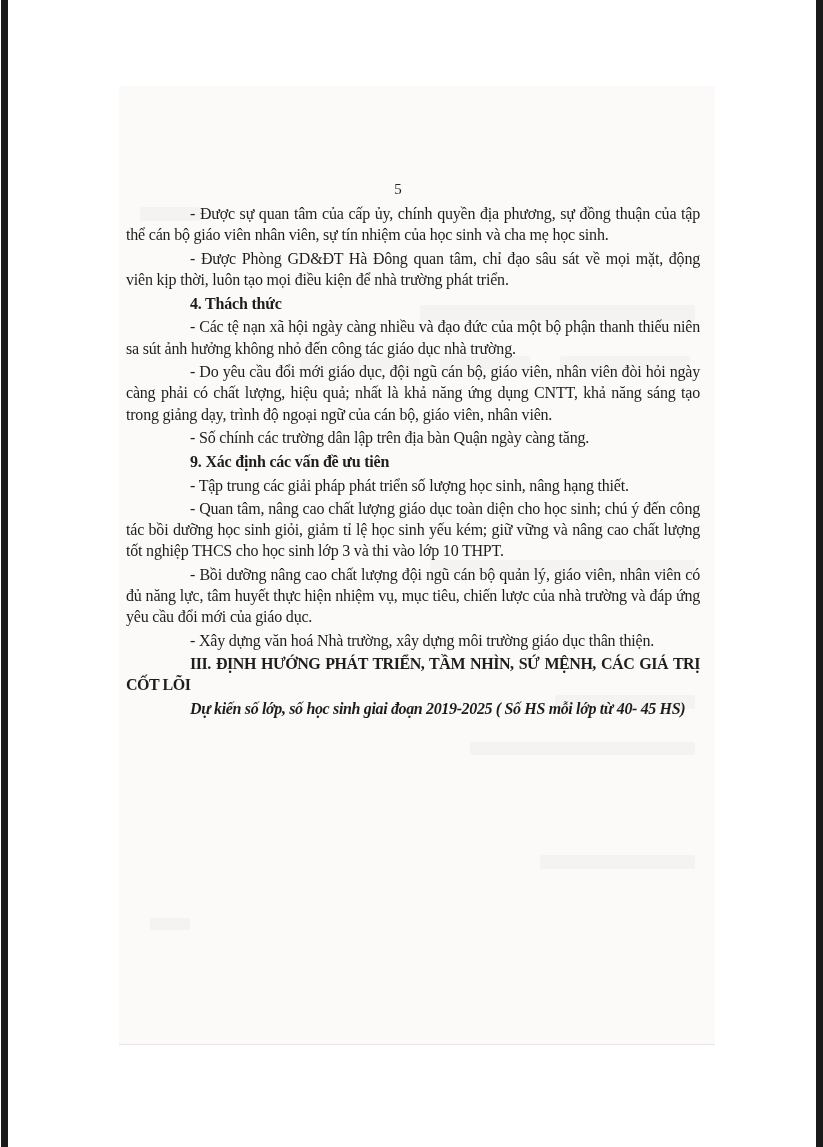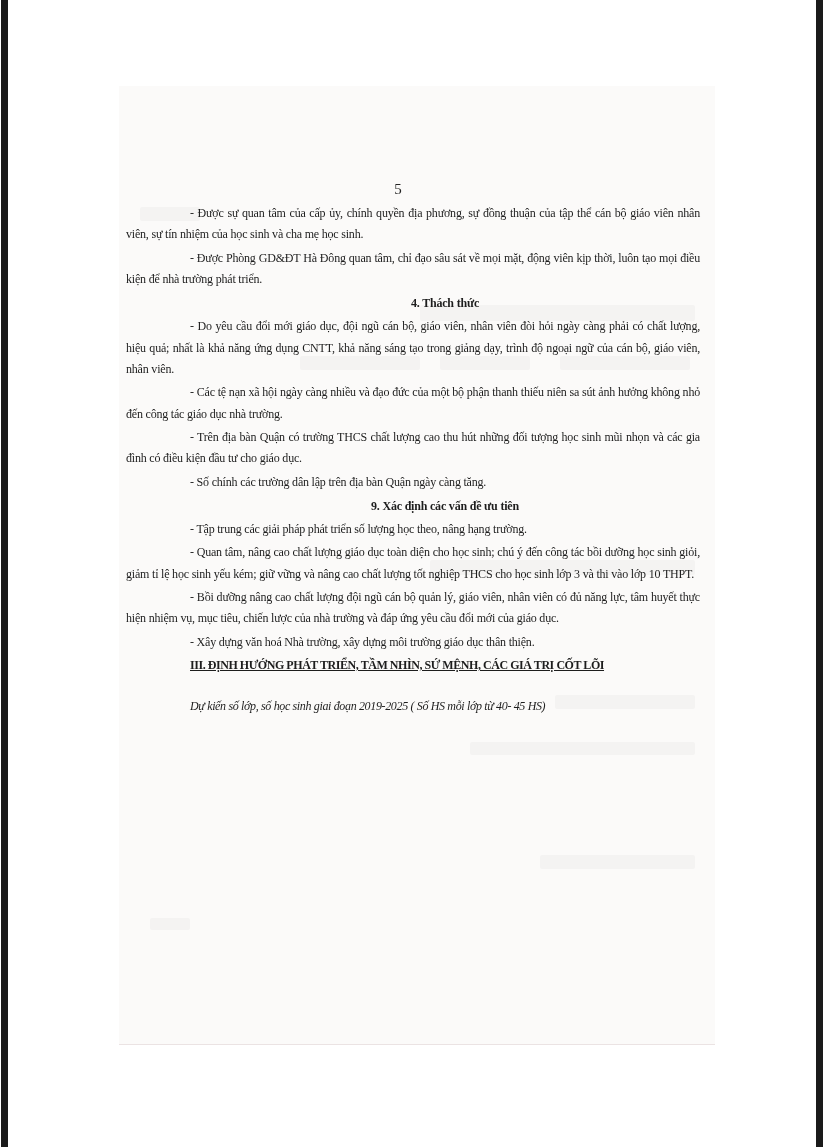--- a/index.html
+++ b/index.html
@@ -43,46 +43,45 @@
     text-align: center;
     font-size: 15px;
     color: #242424;
   }
 
   .content {
     position: absolute;
     left: 126px;
     top: 203px;
     width: 574px;
-    font-size: 12px;
+    font-size: 16px;
     line-height: 21.3px;
     letter-spacing: -0.2px;
     color: #1d1d1d;
     text-align: justify;
   }
   .content p {
     margin: 0 0 2px 0;
     text-indent: 64px;
   }
   .content p.h {
     font-weight: 700;
-    text-align: center;
+    text-align: left;
     margin-top: 3px;
   }
   .content p.hj {
     font-weight: 700;
     letter-spacing: -0.45px;
     margin-top: 0;
-    text-decoration: underline;
   }
   .content p.it {
-    font-weight: 400;
+    font-weight: 700;
     font-style: italic;
     letter-spacing: -0.35px;
-    margin-top: 20px;
+    margin-top: 2px;
   }
 
   
   .artifact {
     position: absolute;
     background: rgba(120, 108, 108, 0.05);
     border-radius: 2px;
     pointer-events: none;
   }
 </style>
@@ -106,26 +105,25 @@
   <div class="artifact" style="left:470px; top:742px; width:225px; height:13px;"></div>
   <div class="artifact" style="left:540px; top:855px; width:155px; height:14px;"></div>
   <div class="artifact" style="left:150px; top:918px; width:40px;  height:12px;"></div>
 
   <div class="page-number">5</div>
 
   <div class="content">
     <p class="para">- Được sự quan tâm của cấp ủy, chính quyền địa phương, sự đồng thuận của tập thể cán bộ giáo viên nhân viên, sự tín nhiệm của học sinh và cha mẹ học sinh.</p>
     <p class="para">- Được Phòng GD&amp;ĐT Hà Đông quan tâm, chỉ đạo sâu sát về mọi mặt, động viên kịp thời, luôn tạo mọi điều kiện để nhà trường phát triển.</p>
     <p class="h">4. Thách thức</p>
+    <p class="para">- Các tệ nạn xã hội ngày càng nhiều và đạo đức của một bộ phận thanh thiếu niên sa sút ảnh hưởng không nhỏ đến công tác giáo dục nhà trường.</p>
     <p class="para">- Do yêu cầu đổi mới giáo dục, đội ngũ cán bộ, giáo viên, nhân viên đòi hỏi ngày càng phải có chất lượng, hiệu quả; nhất là khả năng ứng dụng CNTT, khả năng sáng tạo trong giảng dạy, trình độ ngoại ngữ của cán bộ, giáo viên, nhân viên.</p>
-    <p class="para">- Các tệ nạn xã hội ngày càng nhiều và đạo đức của một bộ phận thanh thiếu niên sa sút ảnh hưởng không nhỏ đến công tác giáo dục nhà trường.</p>
-    <p class="para">- Trên địa bàn Quận có trường THCS chất lượng cao thu hút những đối tượng học sinh mũi nhọn và các gia đình có điều kiện đầu tư cho giáo dục.</p>
     <p class="para">- Số chính các trường dân lập trên địa bàn Quận ngày càng tăng.</p>
     <p class="h">9. Xác định các vấn đề ưu tiên</p>
-    <p class="para">- Tập trung các giải pháp phát triển số lượng học theo, nâng hạng trường.</p>
+    <p class="para">- Tập trung các giải pháp phát triển số lượng học sinh, nâng hạng thiết.</p>
     <p class="para">- Quan tâm, nâng cao chất lượng giáo dục toàn diện cho học sinh; chú ý đến công tác bồi dưỡng học sinh giỏi, giảm tỉ lệ học sinh yếu kém; giữ vững và nâng cao chất lượng tốt nghiệp THCS cho học sinh lớp 3 và thi vào lớp 10 THPT.</p>
     <p class="para">- Bồi dưỡng nâng cao chất lượng đội ngũ cán bộ quản lý, giáo viên, nhân viên có đủ năng lực, tâm huyết thực hiện nhiệm vụ, mục tiêu, chiến lược của nhà trường và đáp ứng yêu cầu đổi mới của giáo dục.</p>
     <p class="para">- Xây dựng văn hoá Nhà trường, xây dựng môi trường giáo dục thân thiện.</p>
     <p class="hj">III. ĐỊNH HƯỚNG PHÁT TRIỂN, TẦM NHÌN, SỨ MỆNH, CÁC GIÁ TRỊ CỐT LÕI</p>
     <p class="it">Dự kiến số lớp,  số học sinh giai đoạn 2019-2025 ( Số HS mỗi lớp từ 40- 45 HS)</p>
   </div>
 
 </div>
 
 </body></html>

